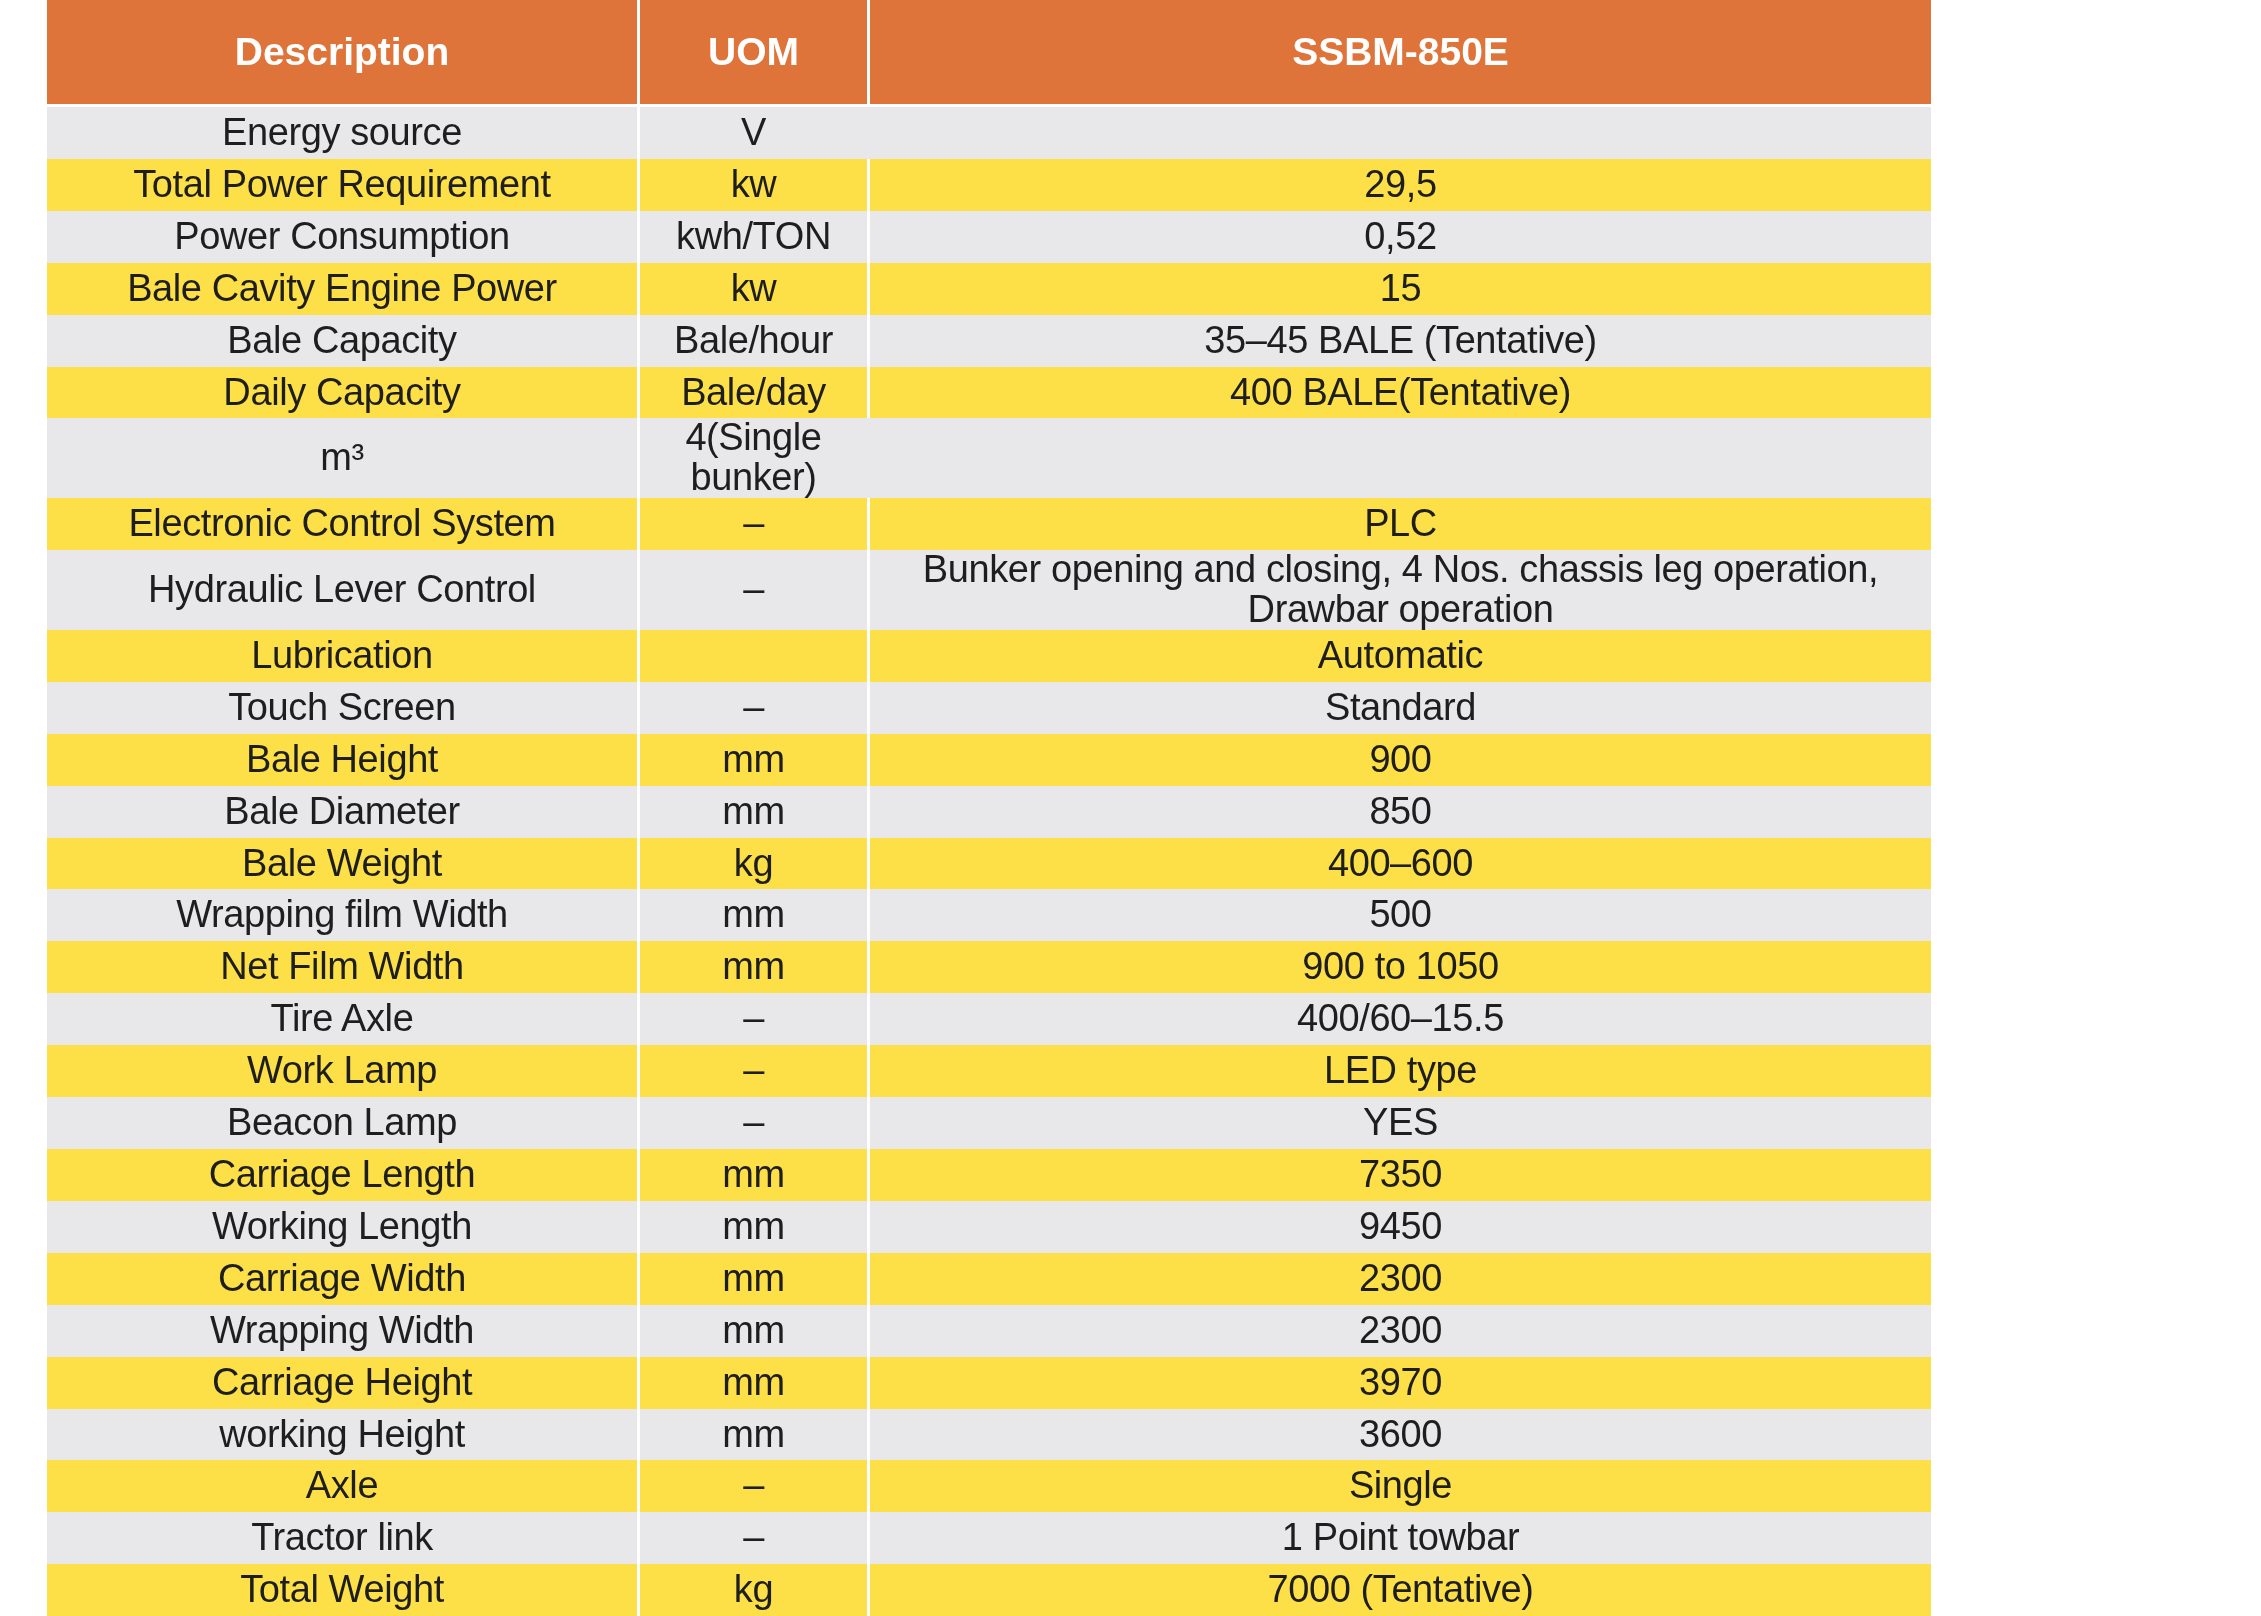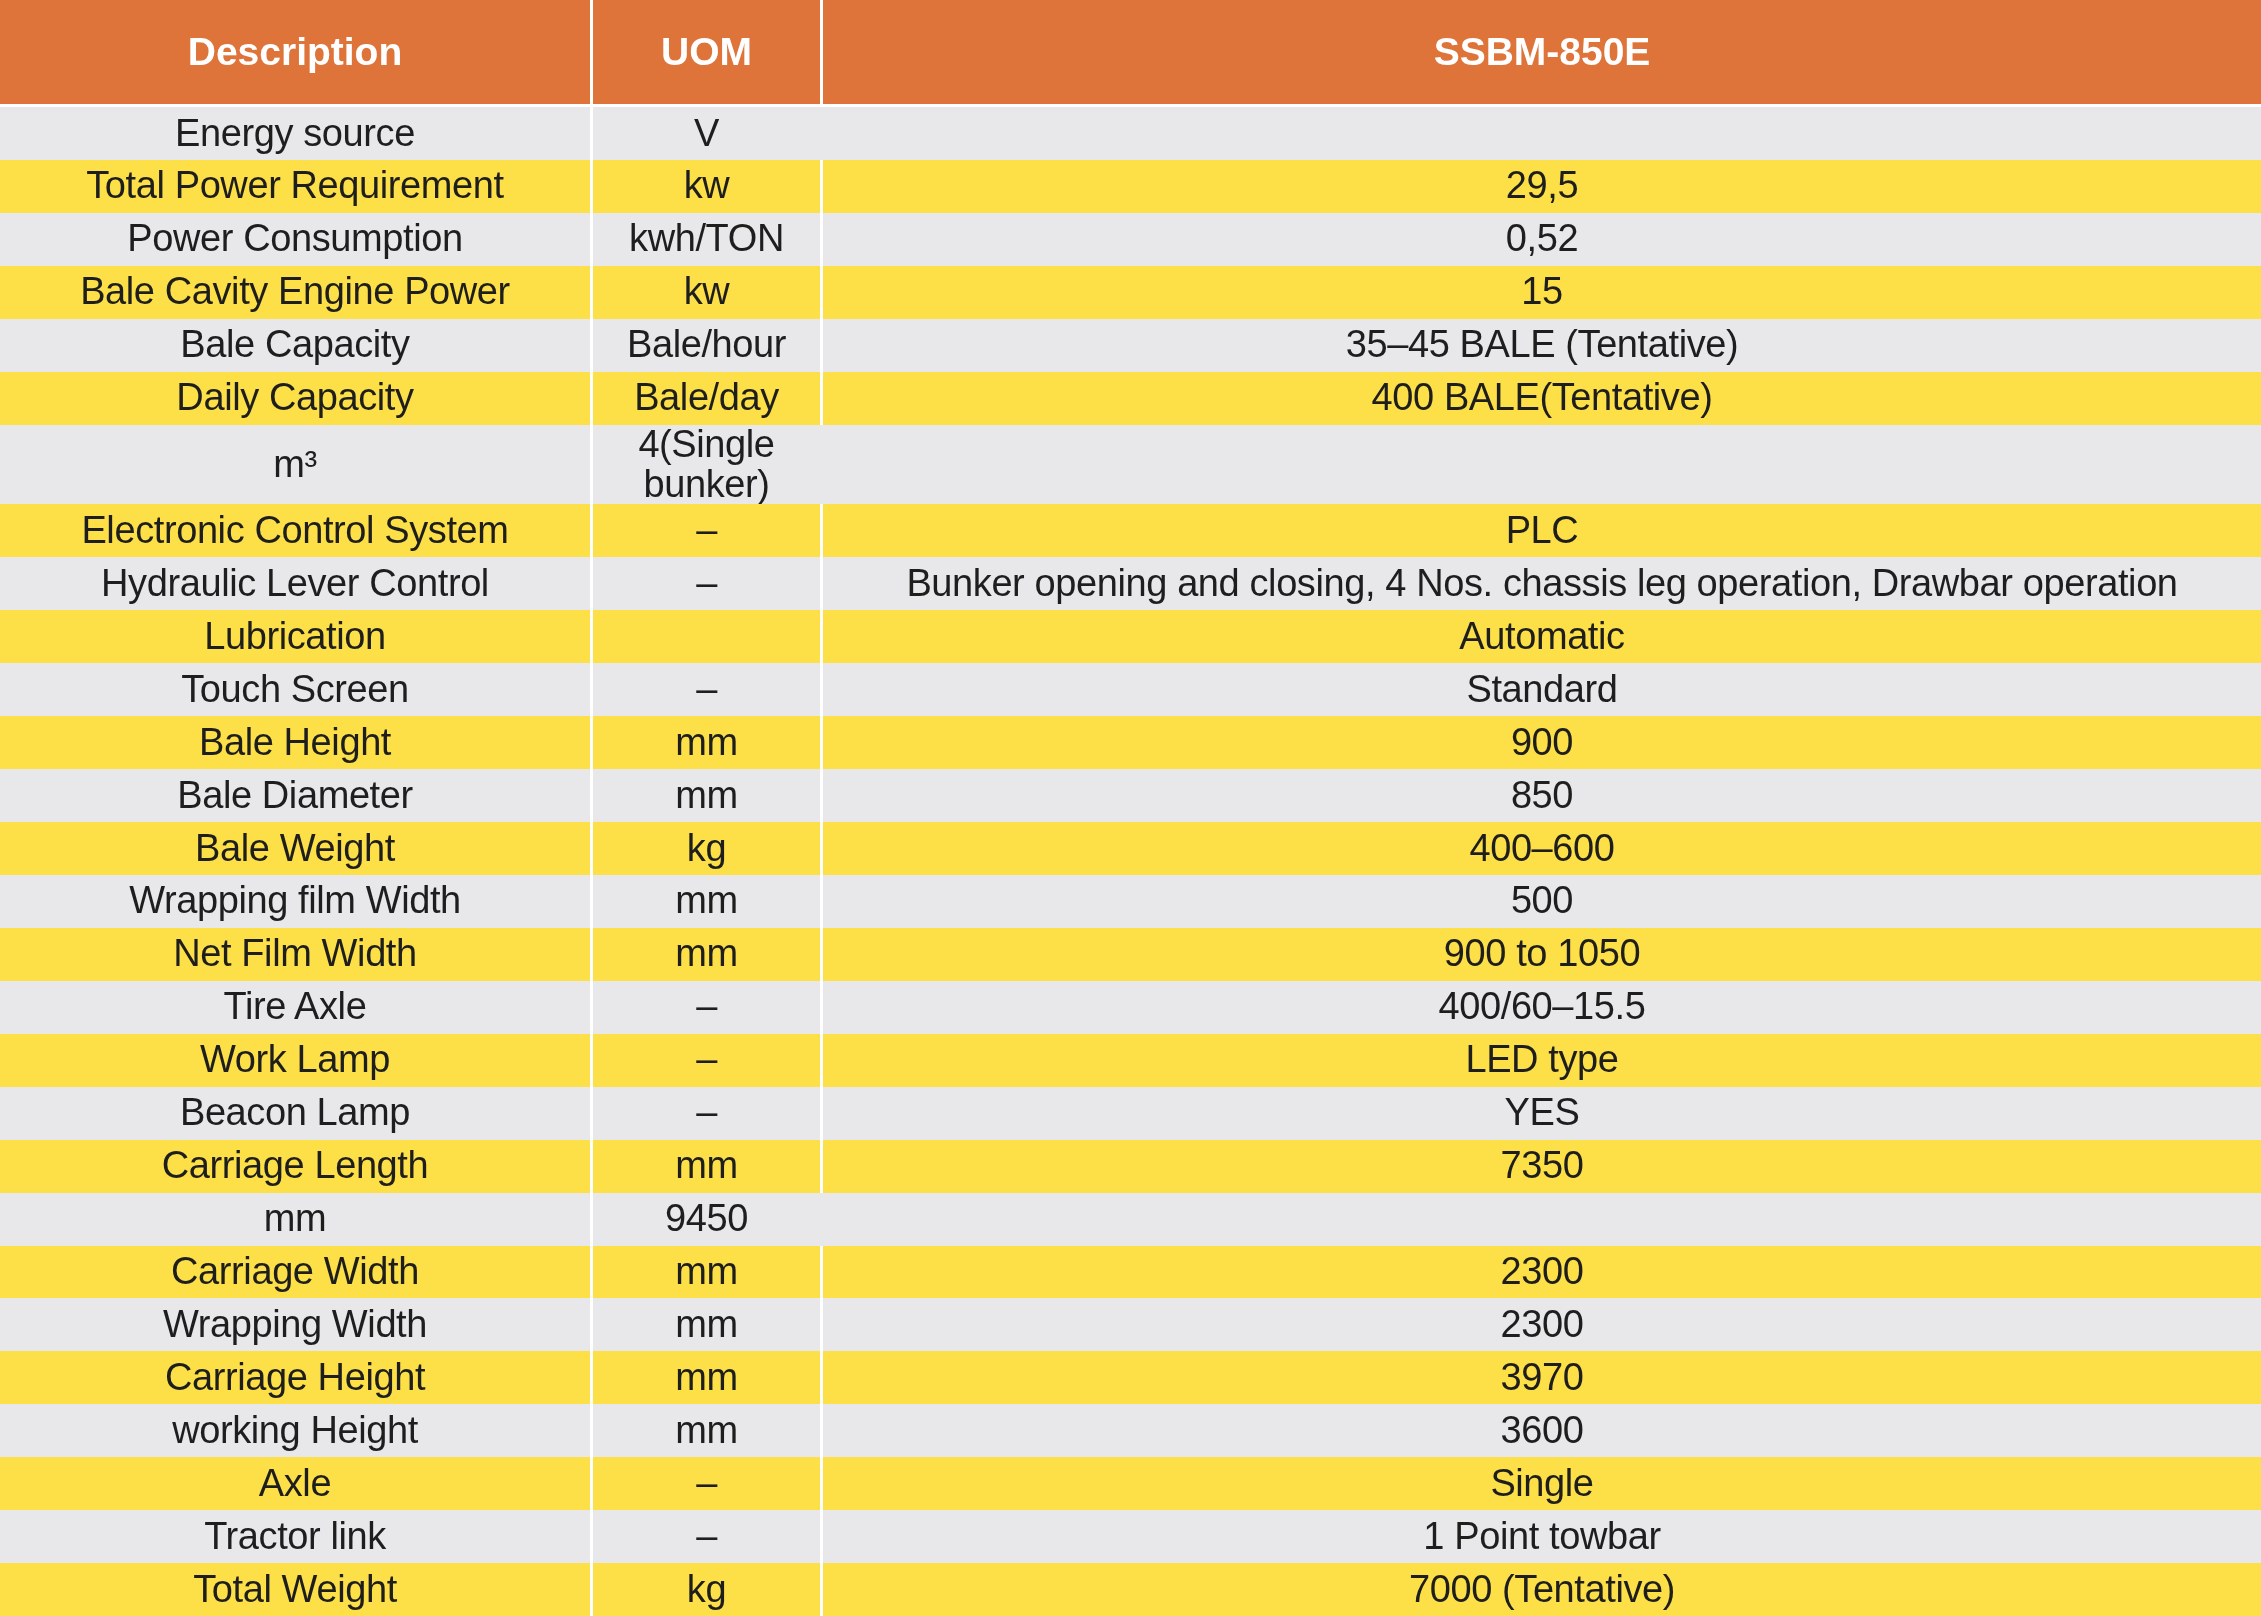--- a/index.html
+++ b/index.html
@@ -2,24 +2,25 @@
 <html style="font-size:14px"><head>
 <meta charset="utf-8">
 <style>
   * { margin: 0; padding: 0; box-sizing: border-box; }
   html, body {
     width: 2261px;
     background: #ffffff;
     font-family: "Liberation Sans", sans-serif;
   }
   .spec-table {
-    width: 2261px;
+    width: 1931px;
     height: 1616px;
     display: flex;
     flex-direction: column;
+    padding-left: 47px;
   }
   .hrow, .trow {
     display: grid;
     grid-template-columns: 590px 230px 1fr;
     width: 100%;
   }
   .hrow {
     height: 107px;
     background: #de7439;
     flex: 0 0 auto;
@@ -135,20 +136,21 @@
         <div class="cell">LED type</div>
       </div><div class="trow striped">
         <div class="cell">Beacon Lamp</div>
         <div class="cell">–</div>
         <div class="cell">YES</div>
       </div><div class="trow">
         <div class="cell">Carriage Length</div>
         <div class="cell">mm</div>
         <div class="cell">7350</div>
       </div><div class="trow striped">
+        <div class="cell">Working Length</div>
         <div class="cell">mm</div>
         <div class="cell">9450</div>
       </div><div class="trow">
         <div class="cell">Carriage Width</div>
         <div class="cell">mm</div>
         <div class="cell">2300</div>
       </div><div class="trow striped">
         <div class="cell">Wrapping Width</div>
         <div class="cell">mm</div>
         <div class="cell">2300</div>

